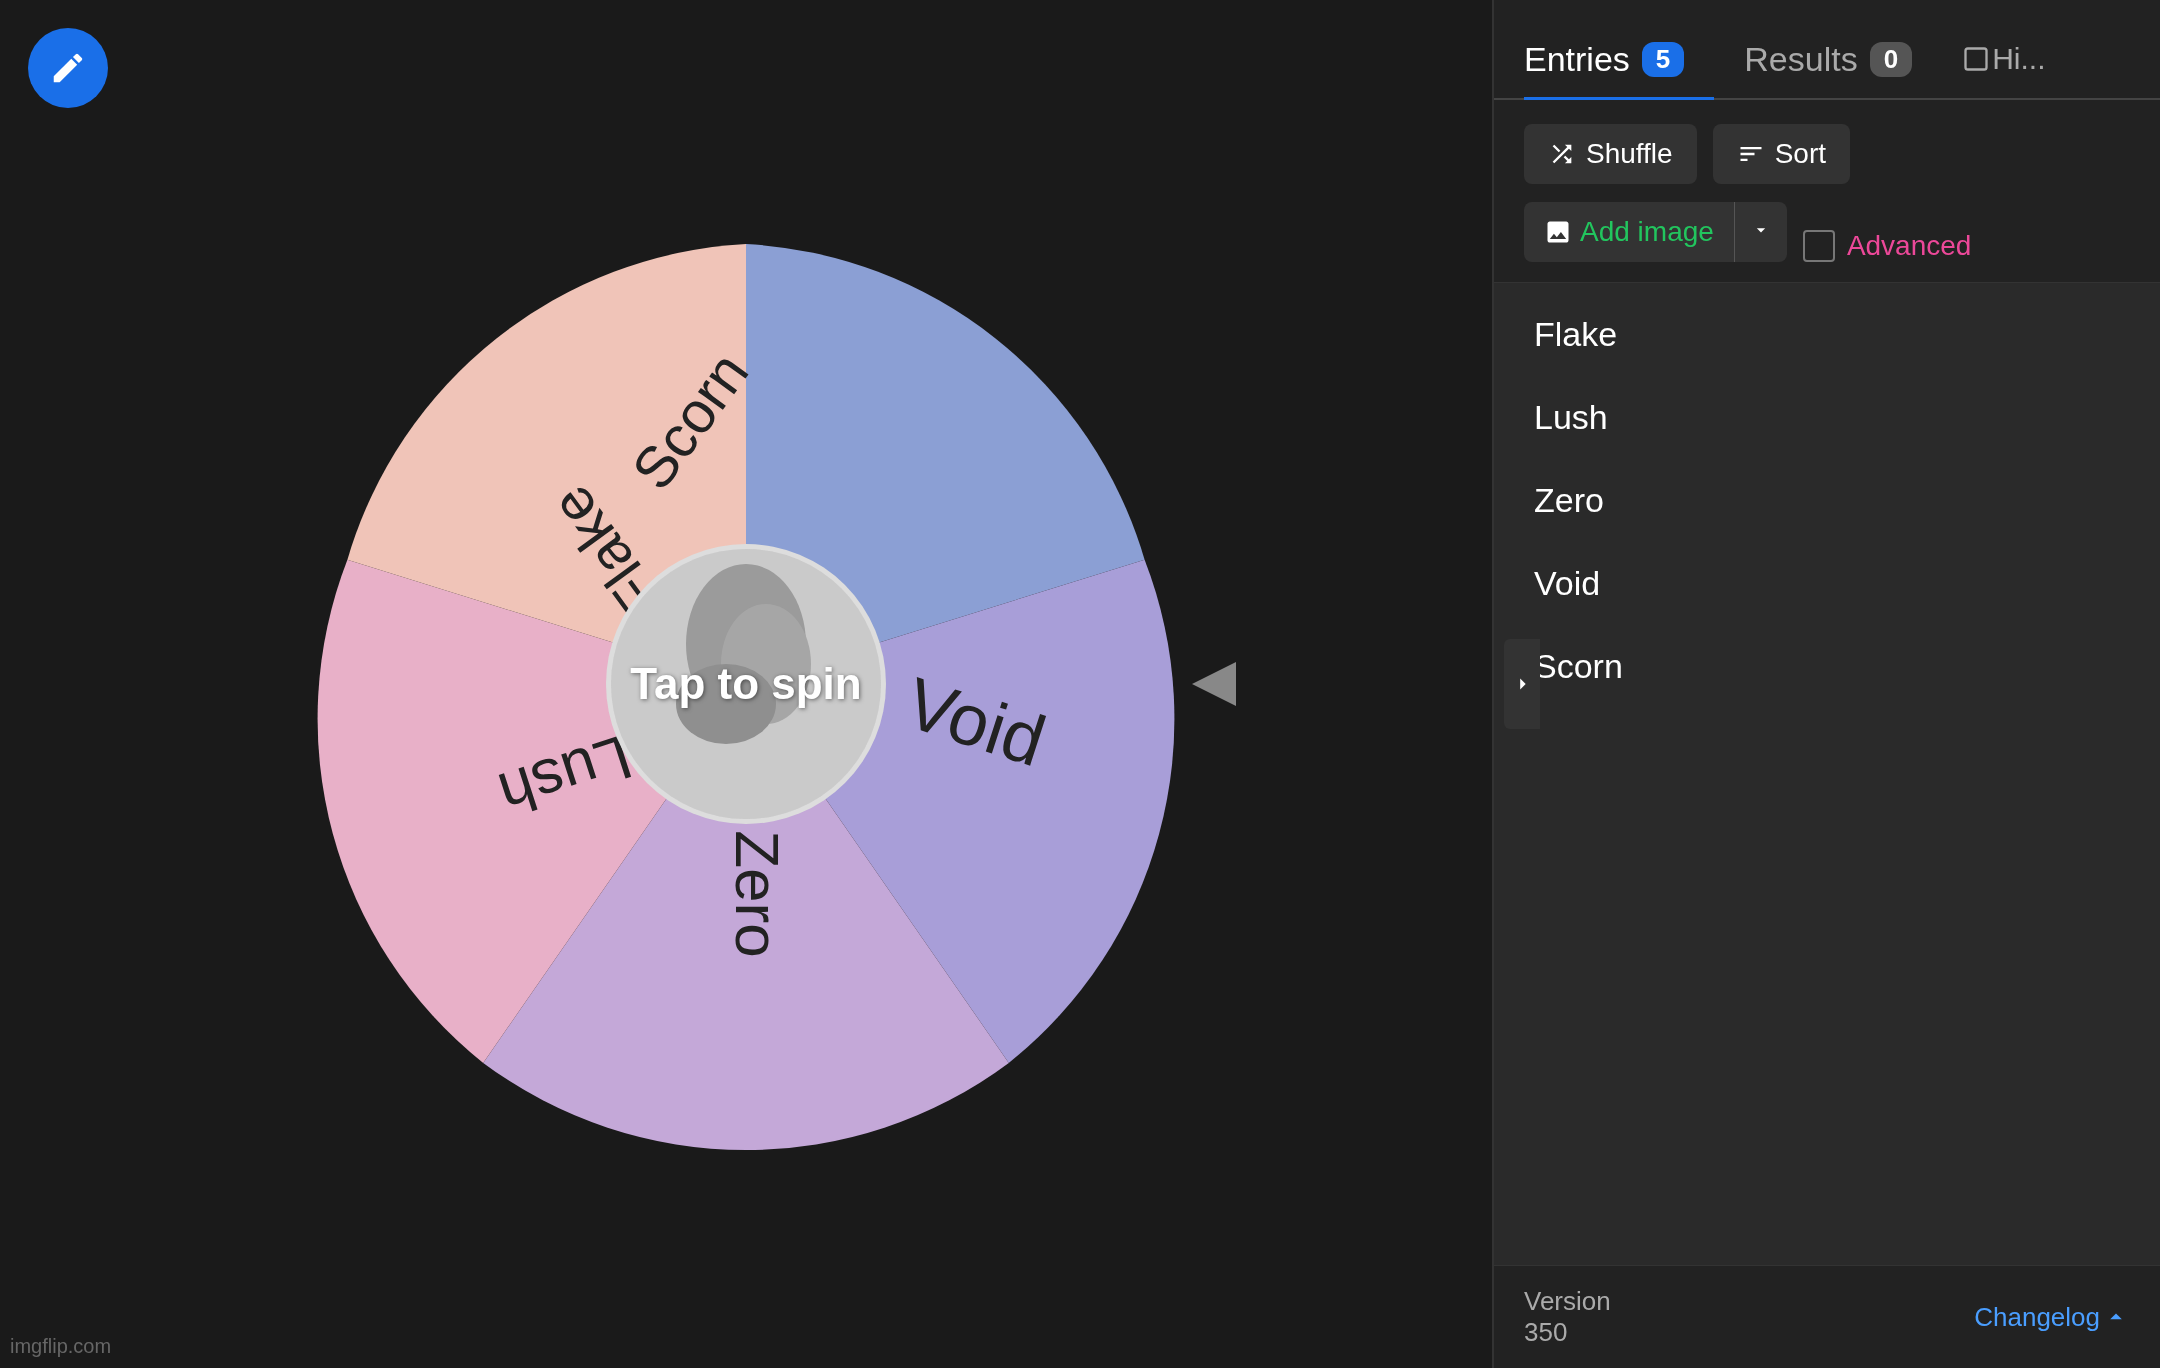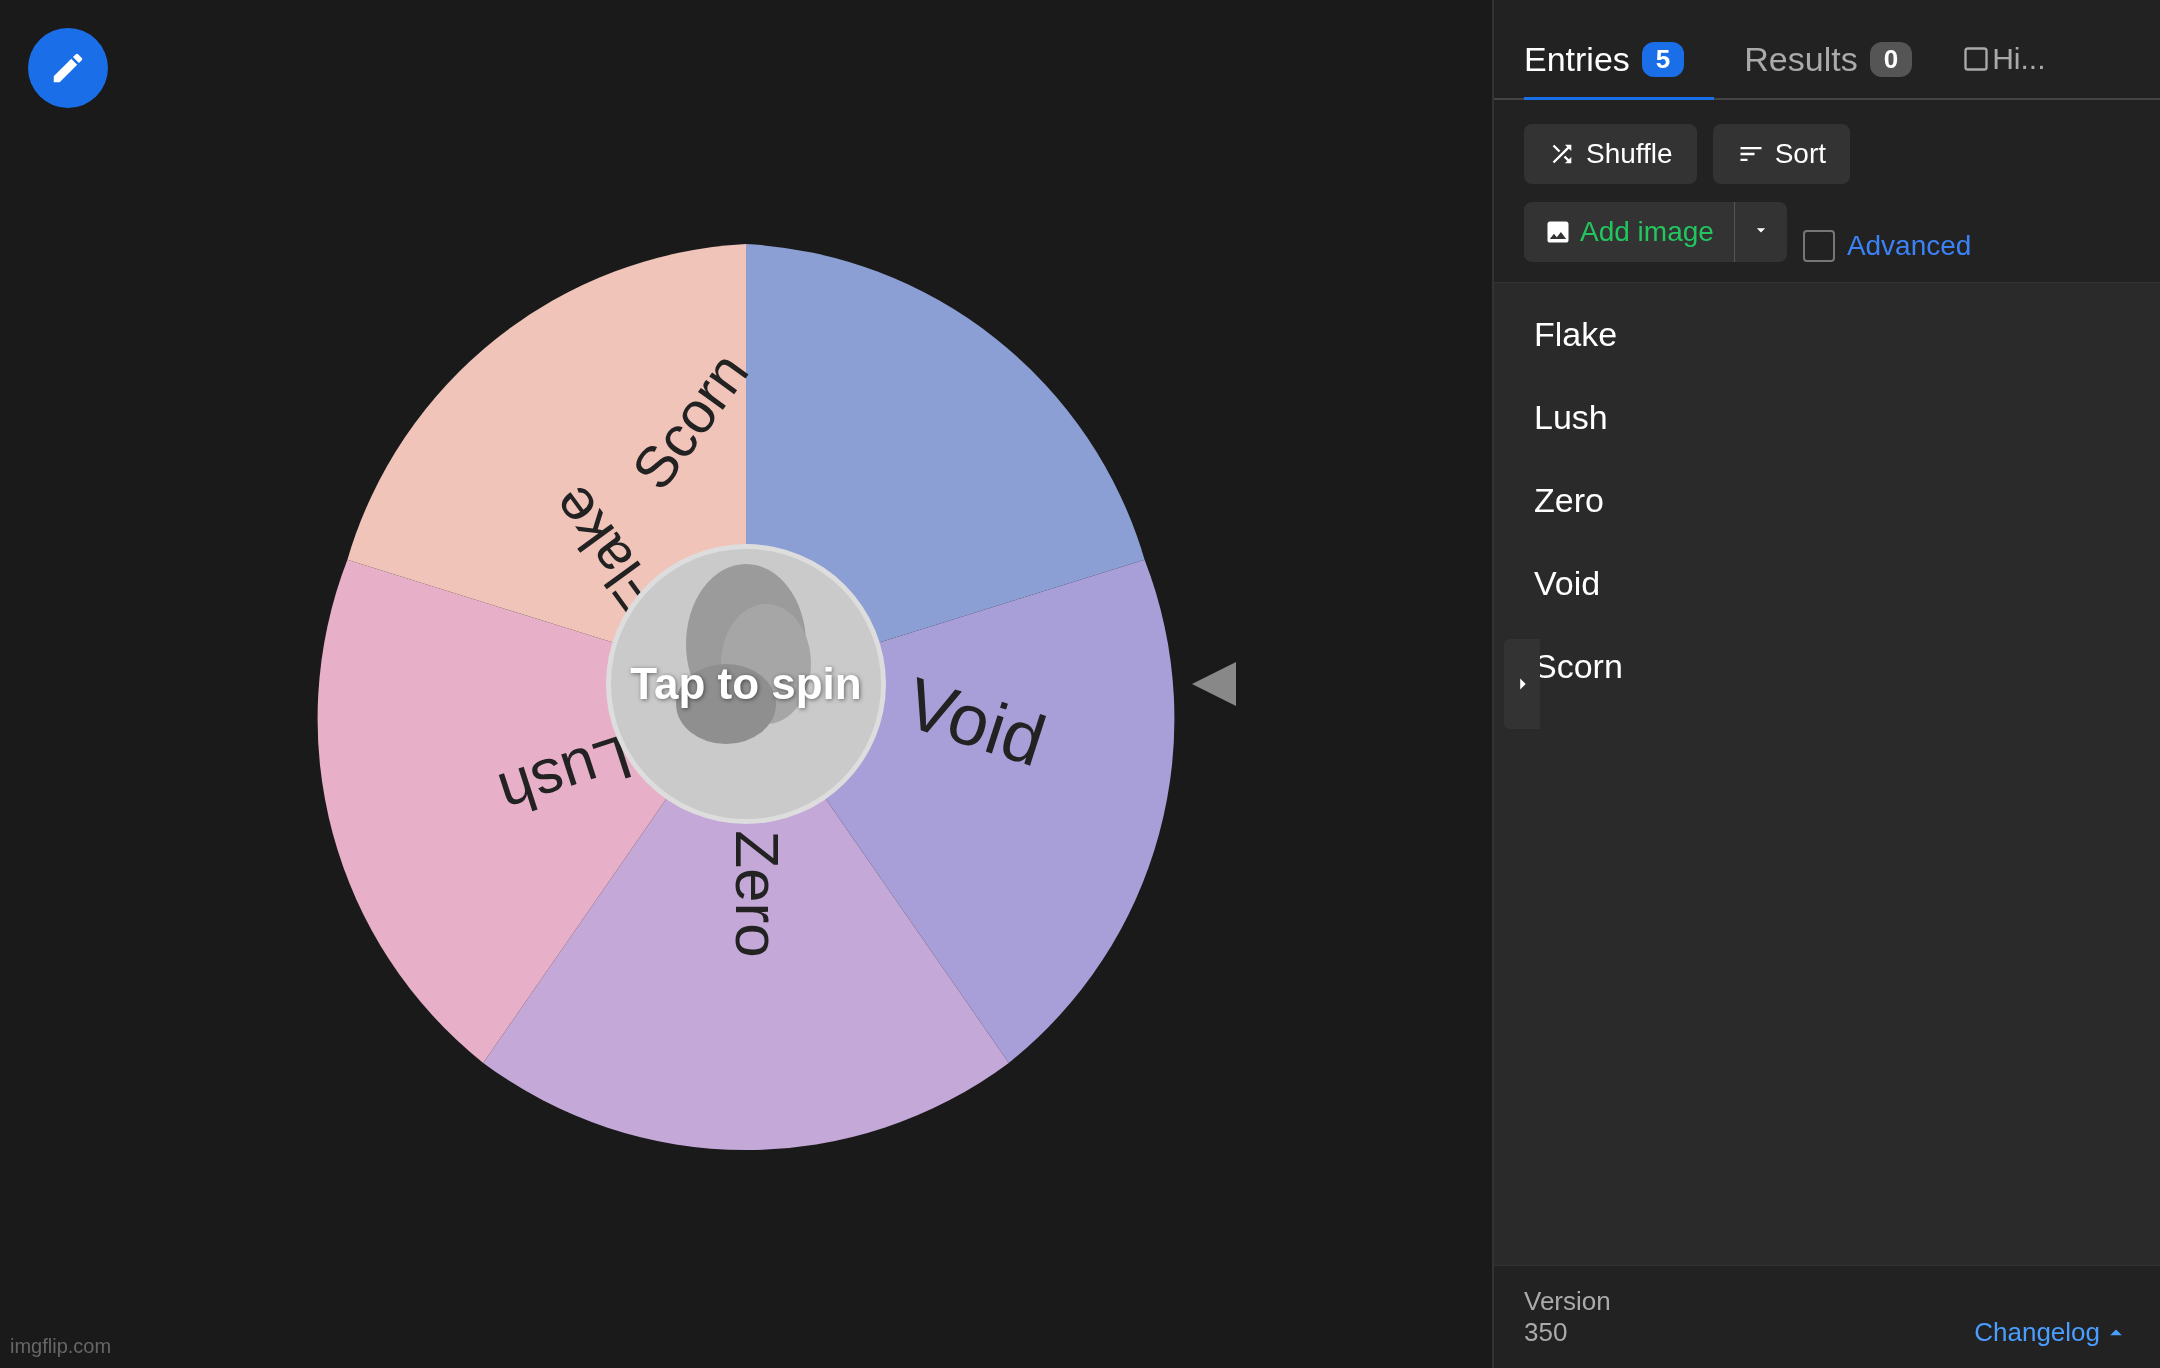--- a/index.html
+++ b/index.html
@@ -177,21 +177,21 @@
       cursor: pointer;
     }
     .btn-add-image svg { width: 28px; height: 28px; fill: #fff; }
 
     .btn-advanced {
       display: flex;
       align-items: center;
       gap: 12px;
       background: transparent;
       border: none;
-      color: #3b82f6;
+      color: #ec4899;
       font-size: 28px;
       cursor: pointer;
     }
     .checkbox-adv {
       width: 32px;
       height: 32px;
       border: 2px solid #777;
       border-radius: 4px;
       background: transparent;
     }
@@ -215,21 +215,21 @@
     
     .entry-list::-webkit-scrollbar { width: 8px; }
     .entry-list::-webkit-scrollbar-track { background: #222; }
     .entry-list::-webkit-scrollbar-thumb { background: #555; border-radius: 4px; }
 
     
     .version-footer {
       padding: 20px 30px;
       border-top: 1px solid #333;
       display: flex;
-      align-items: flex-end;
+      align-items: center;
       justify-content: space-between;
       font-size: 26px;
       color: #aaa;
     }
     .version-footer a {
       color: #4a9eff;
       text-decoration: none;
     }
     .changelog-row {
       display: flex;

